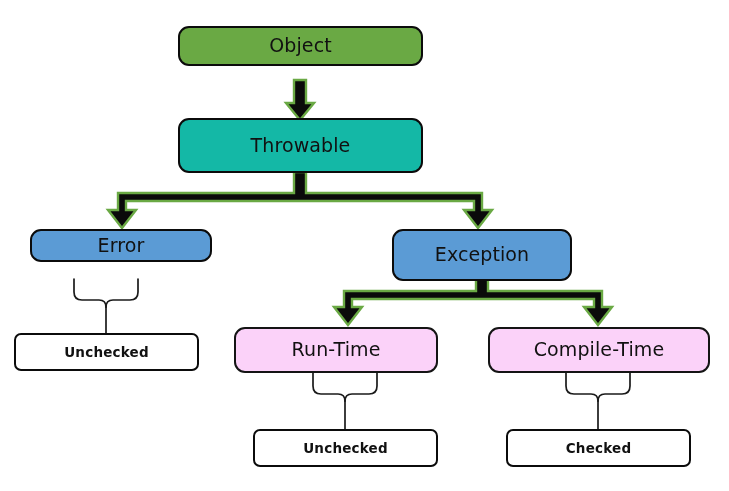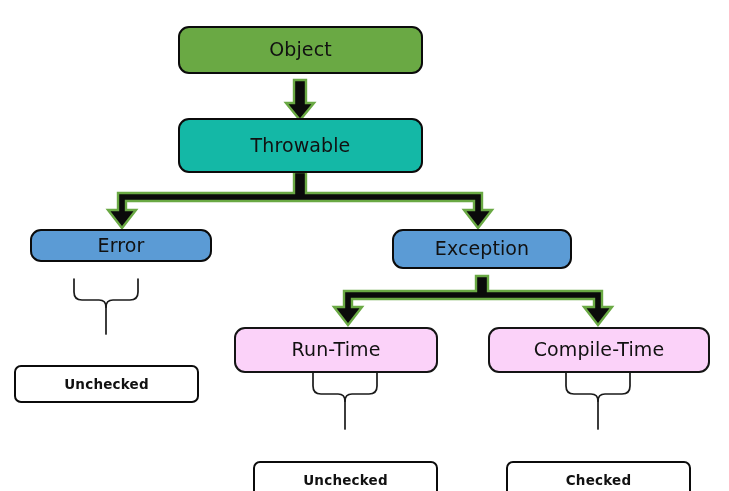--- a/index.html
+++ b/index.html
@@ -39,21 +39,20 @@
     font-size: 19px;
     font-weight: 400;
     letter-spacing: 0.1px;
   }
   .node-leaf {
     border-radius: 7px;
     font-size: 13.5px;
     font-weight: 700;
     background: #ffffff;
     letter-spacing: 0.2px;
-    margin-top: 32px;
   }
   .n-object   { background: #6aa944; }
   .n-throwable{ background: #14b8a6; }
   .n-blue     { background: #5b9bd5; }
   .n-pink     { background: #fbd2f9; border-color: #141414; }
 </style>
 </head>
 <body>
 
 <div id="canvas">
@@ -88,33 +87,33 @@
       <path d="M 345,401 L 345,429"></path>
     </g>
 
     <g fill="none" stroke="#1a1a1a" stroke-width="1.7" stroke-linecap="round">
       <path d="M 566,372 L 566,386 Q 566,394 574,394 L 591,394 Q 598,394 598,401"></path>
       <path d="M 630,372 L 630,386 Q 630,394 622,394 L 605,394 Q 598,394 598,401"></path>
       <path d="M 598,401 L 598,429"></path>
     </g>
   </svg>
 
-  <div class="node node-major n-object" style="left:178px; top:26px; width:245px; height:48px;">
+  <div class="node node-major n-object" style="left:178px; top:26px; width:245px; height:40px;">
     <span>Object</span>
   </div>
 
   <div class="node node-major n-throwable" style="left:178px; top:118px; width:245px; height:55px;">
     <span>Throwable</span>
   </div>
 
   <div class="node node-major n-blue" style="left:30px; top:229px; width:182px; height:33px;">
     <span>Error</span>
   </div>
 
-  <div class="node node-major n-blue" style="left:392px; top:229px; width:180px; height:40px;">
+  <div class="node node-major n-blue" style="left:392px; top:229px; width:180px; height:52px;">
     <span>Exception</span>
   </div>
 
   <div class="node node-major n-pink" style="left:234px; top:327px; width:204px; height:46px;">
     <span>Run-Time</span>
   </div>
 
   <div class="node node-major n-pink" style="left:488px; top:327px; width:222px; height:46px;">
     <span>Compile-Time</span>
   </div>

